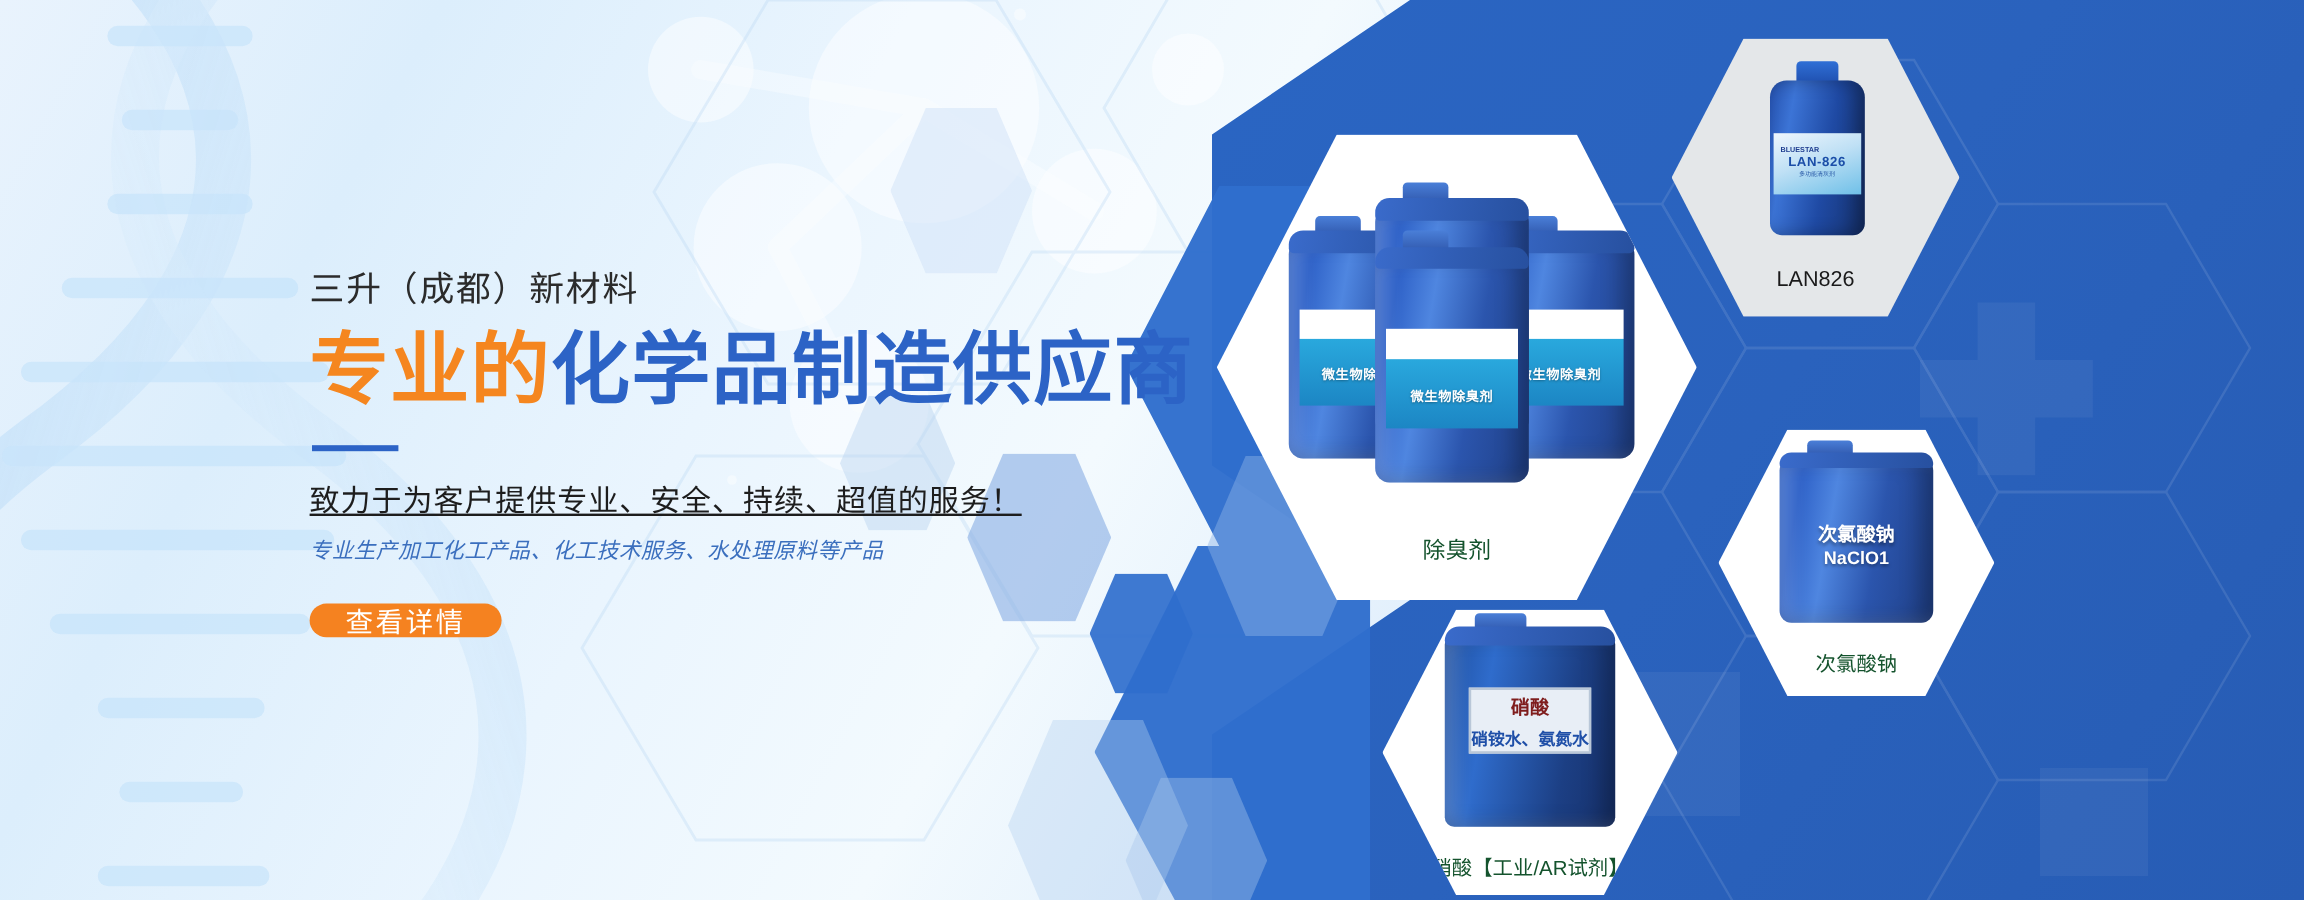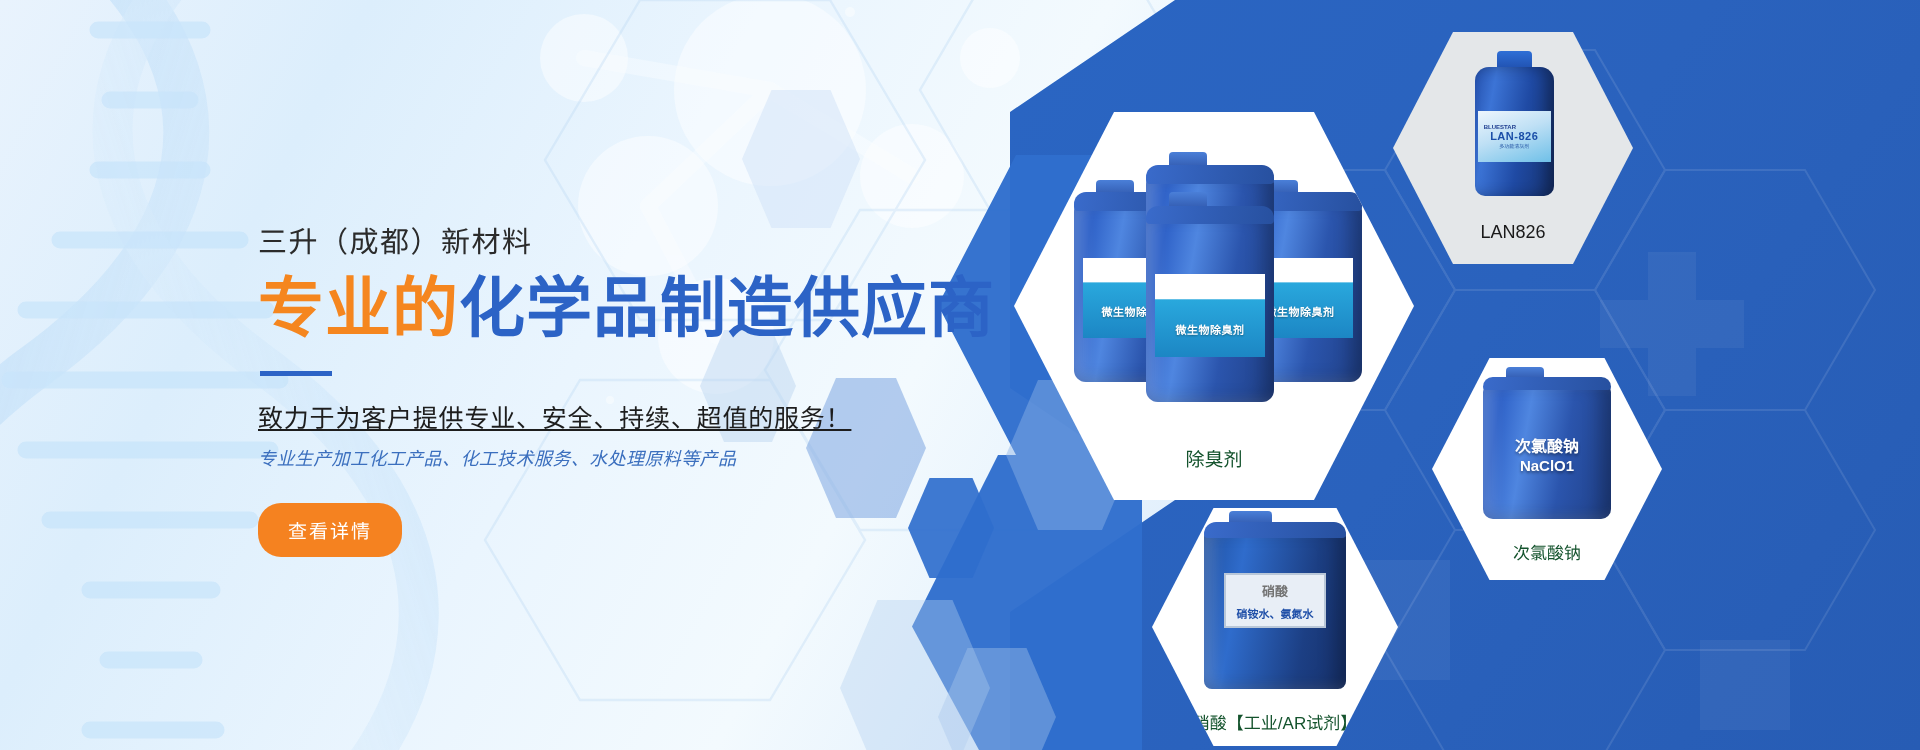--- a/index.html
+++ b/index.html
@@ -94,22 +94,22 @@
     font-size:25px; color:#1d1d1d; letter-spacing:.8px;
     line-height:1.35; white-space:nowrap;text-decoration:underline;
   }
   .sub {
     margin-top:11px; font-size:18px; color:#3b6fbe;
     letter-spacing:.4px; line-height:1.4; white-space:nowrap;font-style:italic;
   }
 
   .cta {
     display:inline-flex; align-items:center; justify-content:center;
-    margin-top:31px; height:54px; padding:0 30px;
-    background:#f58220; color:#fff; font-size:19px;
+    margin-top:31px; height:28px; padding:0 30px;
+    background:#f58220; color:#fff; font-size:23px;
     border:none; border-radius:23px; cursor:pointer;
     letter-spacing:2px;
   }
 
   
   .hex-card {
     position:absolute; z-index:7;
     clip-path:polygon(25% 0%,75% 0%,100% 50%,75% 100%,25% 100%,0% 50%);
     display:flex; flex-direction:column; align-items:center;
     justify-content:flex-end;
@@ -197,22 +197,22 @@
   
   .can-hno3 { left:21%; top:10%; width:58%; height:78%;
               border-radius:8px;
               background:linear-gradient(100deg,#1e4fa0 0%,#2f6ccc 26%,#1c3f84 70%,#16306a 100%); }
   .can-hno3 .plate {
     position:absolute; left:14%; right:14%; top:28%; height:34%;
     background:#e8eef6; border:2px solid #b9c7d8;
     display:flex; flex-direction:column; align-items:center; justify-content:center;
     gap:5px;
   }
-  .can-hno3 .plate .p1 { font-size:13px; font-weight:bold; color:#737373; }
-  .can-hno3 .plate .p2 { font-size:11px; font-weight:bold; color:#1f4fa8; white-space:nowrap;text-align:center; }
+  .can-hno3 .plate .p1 { font-size:16px; font-weight:bold; color:#7f1d1d; }
+  .can-hno3 .plate .p2 { font-size:14px; font-weight:bold; color:#1f4fa8; white-space:nowrap;text-align:center; }
 
   
   .bottle { position:absolute; left:34%; top:10%; width:33%; height:76%; }
   .bottle .neck {
     position:absolute; left:28%; top:0; width:44%; height:13%;
     background:linear-gradient(180deg,#2f6fd6,#1f4fae); border-radius:4px 4px 0 0;
   }
   .bottle .body {
     position:absolute; left:0; top:11%; width:100%; height:89%;
     border-radius:14px 14px 10px 10px;

